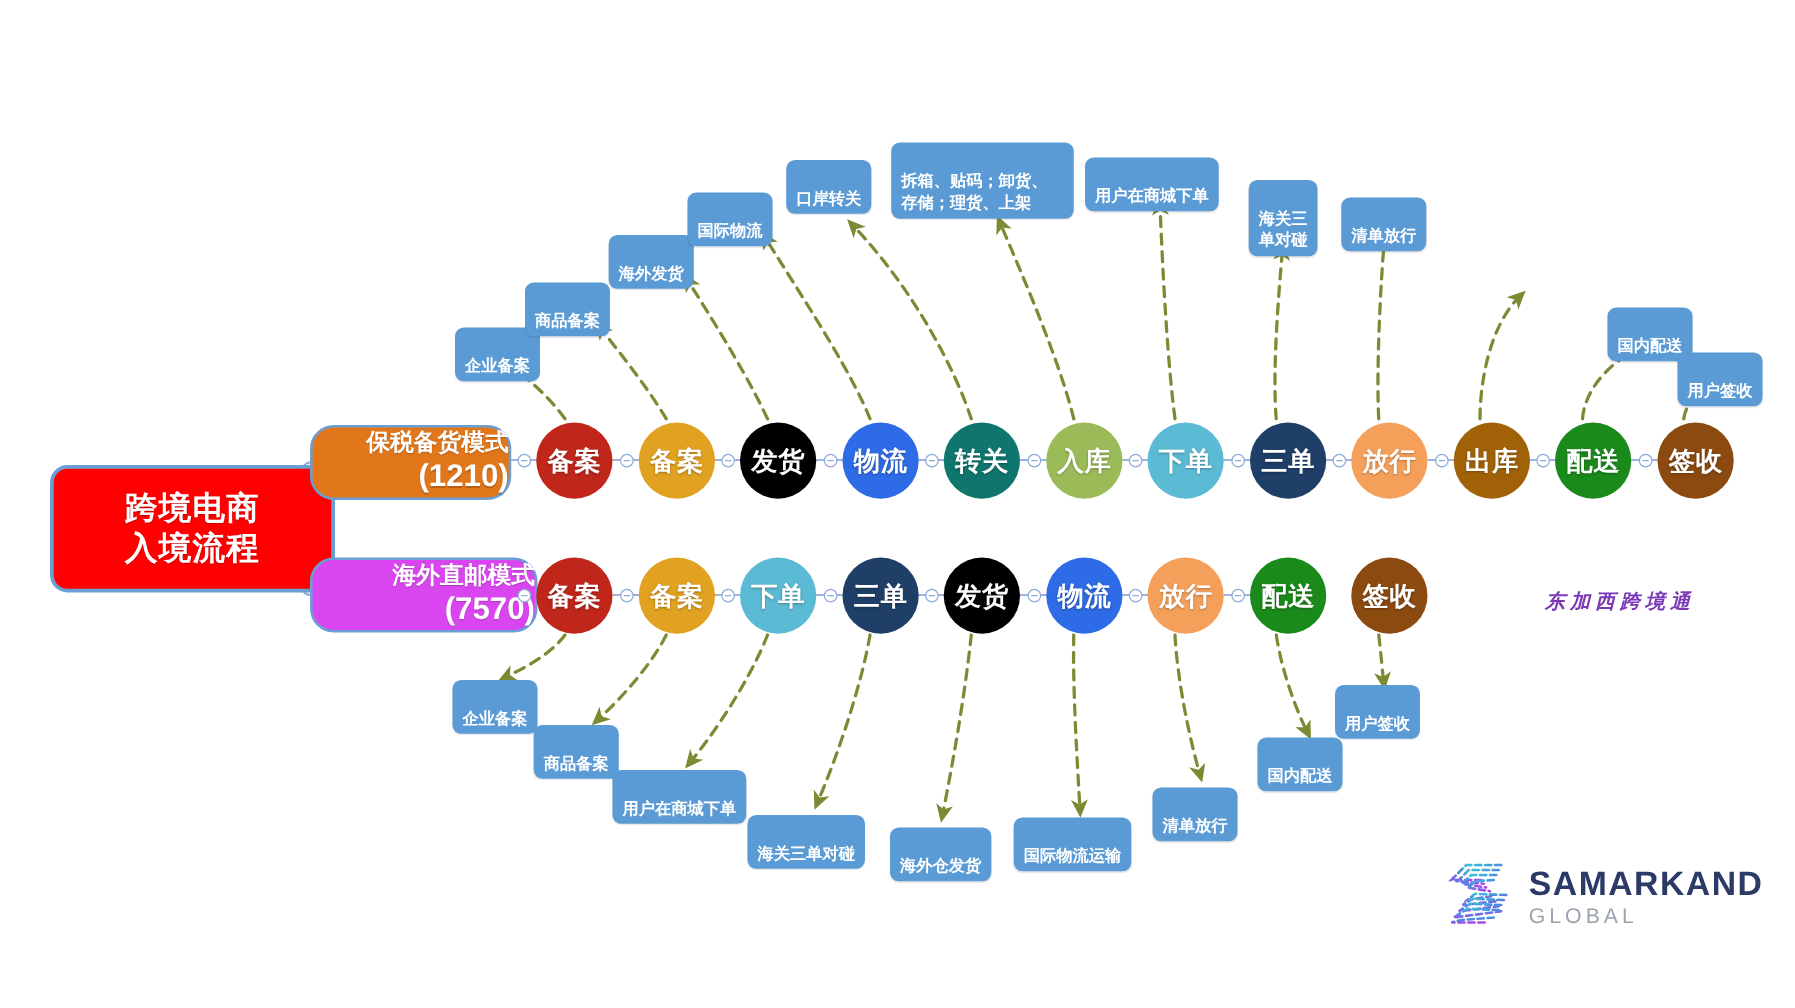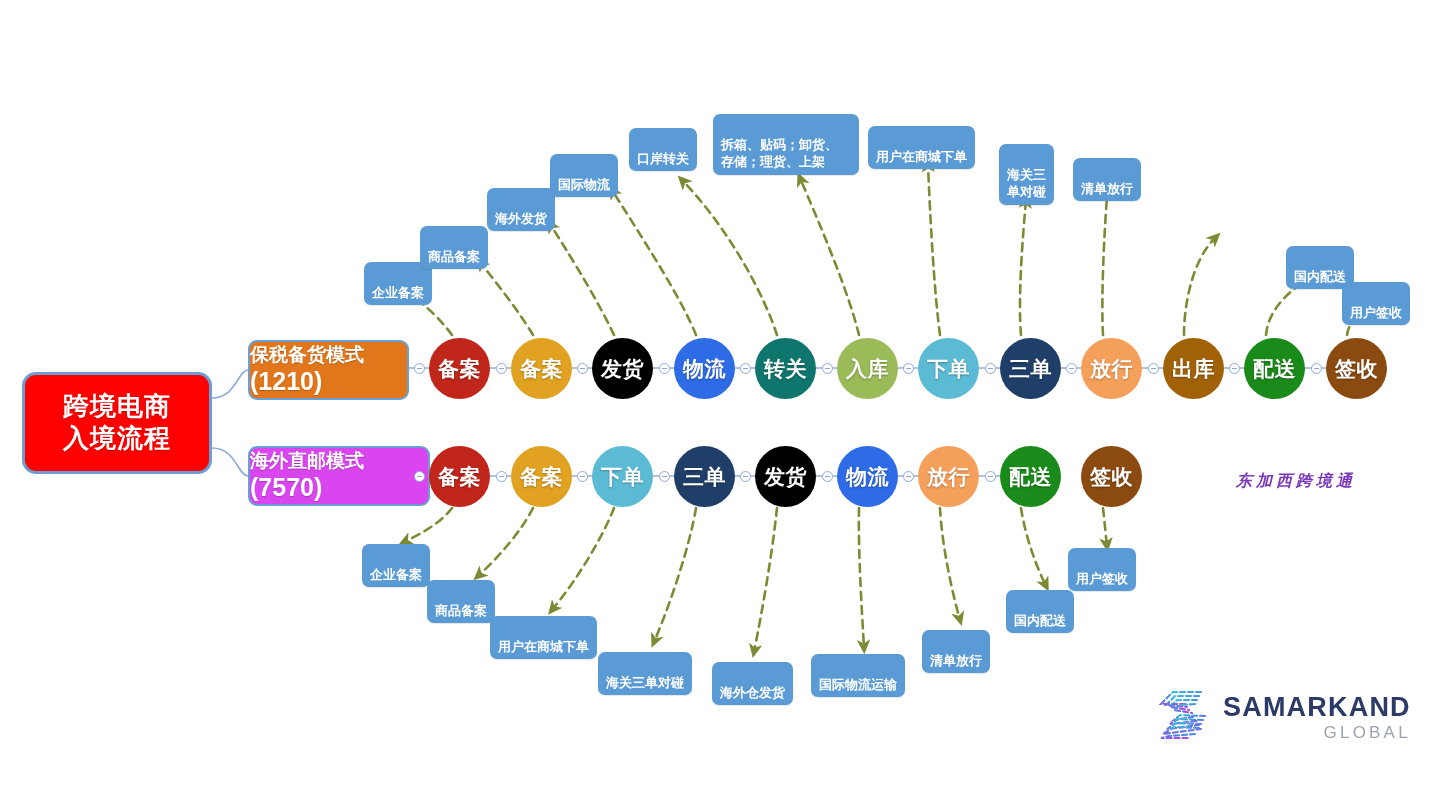--- a/index.html
+++ b/index.html
@@ -28,23 +28,23 @@
     font-size:26px;
     line-height:1.22;
     letter-spacing:1px;
     text-shadow:0 1px 1px rgba(0,0,0,.25);
   }
 
   
   .mode-node{
     position:absolute;
     border:2px solid #6A9FD4;
-    border-radius:9px;
-    box-sizing:border-box;
-    display:flex;flex-direction:column;align-items:flex-start;justify-content:center;
+    border-radius:19px;
+    box-sizing:border-box;
+    display:flex;flex-direction:column;align-items:flex-end;justify-content:center;
     color:#ffffff;font-weight:bold;
     font-size:19px;line-height:1.2;
     text-shadow:0 1px 1px rgba(0,0,0,.22);
   }
   .mode-node .code{font-size:25px;}
 
   
   .step{
     position:absolute;
     border-radius:50%;
@@ -97,21 +97,21 @@
     font-weight:bold;
     font-family:"DejaVu Serif",serif;
     text-align:center;
   }
   .brand .cn{display:block;font-size:16px;letter-spacing:4px;line-height:1.35;}
   .brand .en{display:block;font-size:19px;letter-spacing:1.5px;line-height:1.35;
              font-family:"DejaVu Sans",sans-serif;}
 
   
   .logo{position:absolute;display:flex;align-items:center;gap:10px;}
-  .logo-text{display:flex;flex-direction:column;line-height:1;align-items:flex-end;}
+  .logo-text{display:flex;flex-direction:column;line-height:1;}
   .logo-text .main{
     font-size:27px;font-weight:bold;color:#2B3A67;letter-spacing:1.2px;
   }
   .logo-text .sub{
     font-size:17px;color:#9AA3AE;letter-spacing:3.2px;margin-top:3px;
   }
 </style>
 </head>
 <body>
 
@@ -176,21 +176,21 @@
       <path d="M614,508 C604,534 580,576 552,610"></path>
       <path d="M696,508 C690,544 672,600 654,642"></path>
       <path d="M777,508 C772,556 762,612 754,652"></path>
       <path d="M859,508 C858,552 862,612 864,648"></path>
       <path d="M940,508 C942,546 952,592 960,620"></path>
       <path d="M1021,508 C1026,540 1038,570 1046,586"></path>
       <path d="M1103,508 C1105,525 1106,538 1107,546"></path>
     </g>
   </svg>
 
-  <div class="root-node" style="left:22px;top:372px;width:190px;height:102px;">
+  <div class="root-node" style="left:40px;top:372px;width:228px;height:102px;">
     <span style="white-space:pre-line;">跨境电商
 入境流程</span>
   </div>
 
   <div class="mode-node" style="left:248px;top:340px;width:161px;height:60px;background:#E2761B;">
     <span>保税备货模式</span>
     <span class="code">(1210)</span>
   </div>
 
   <div class="mode-node" style="left:248px;top:446px;width:182px;height:60px;background:#d946ef;">

